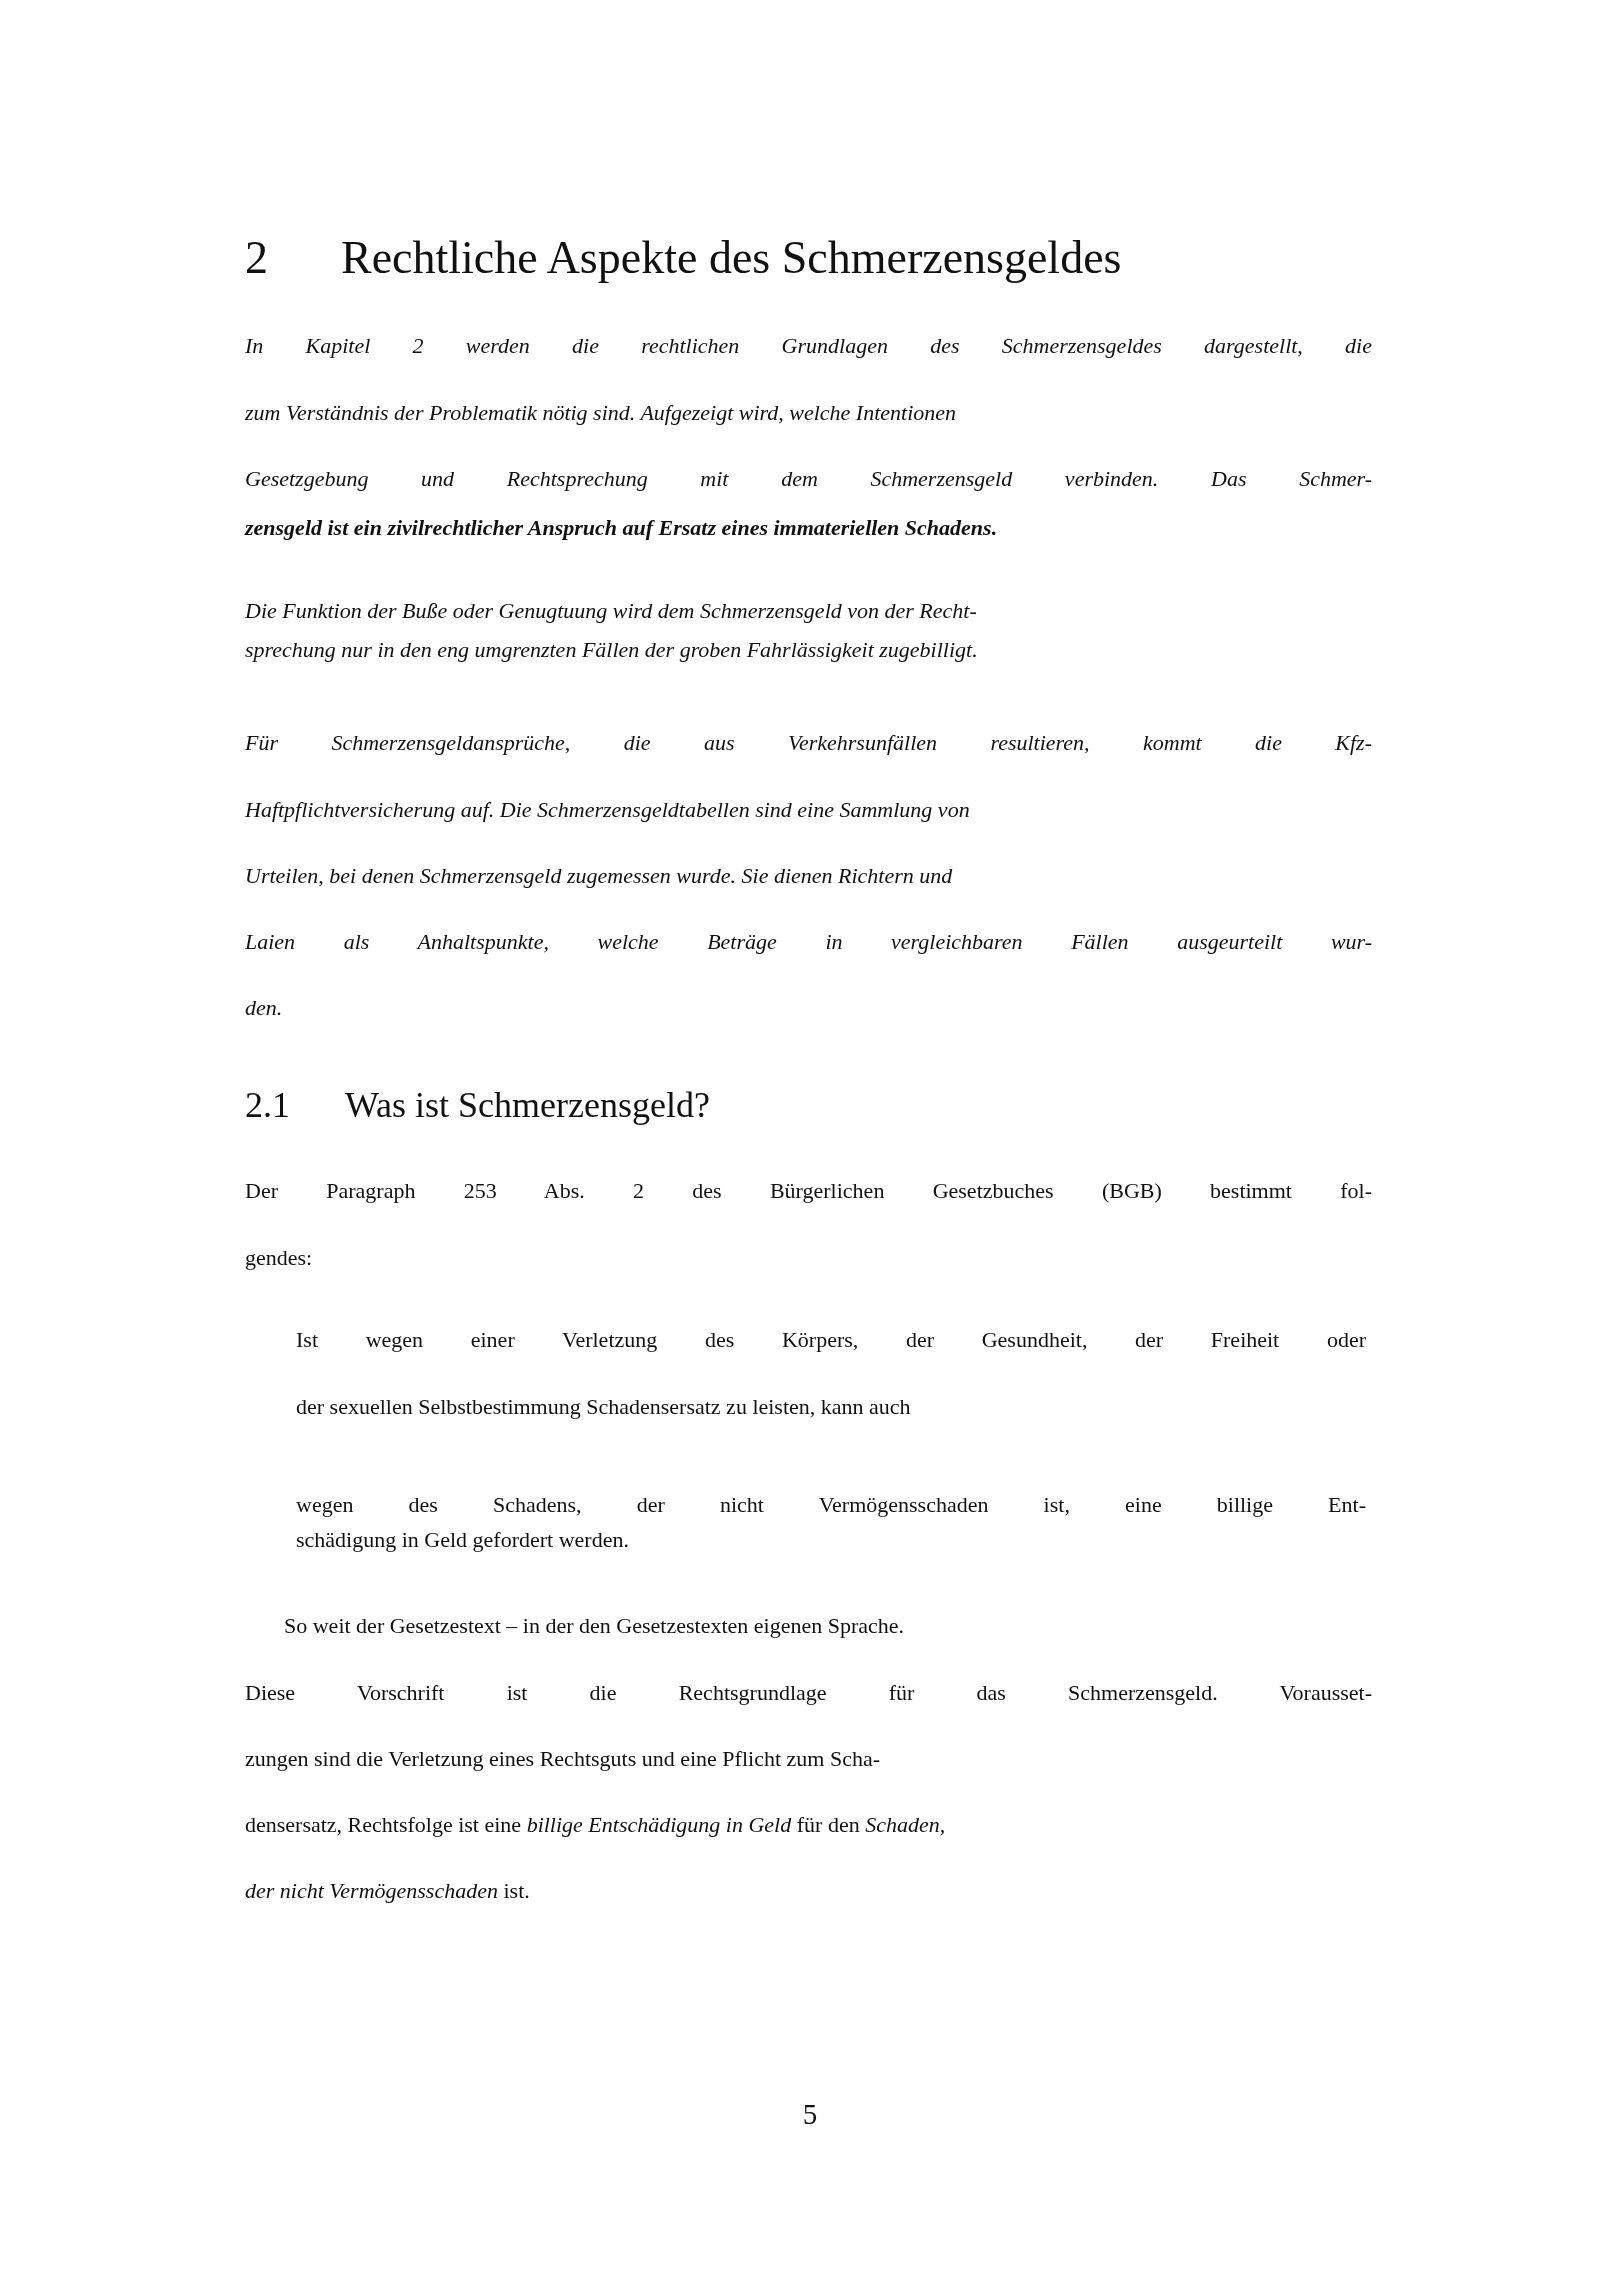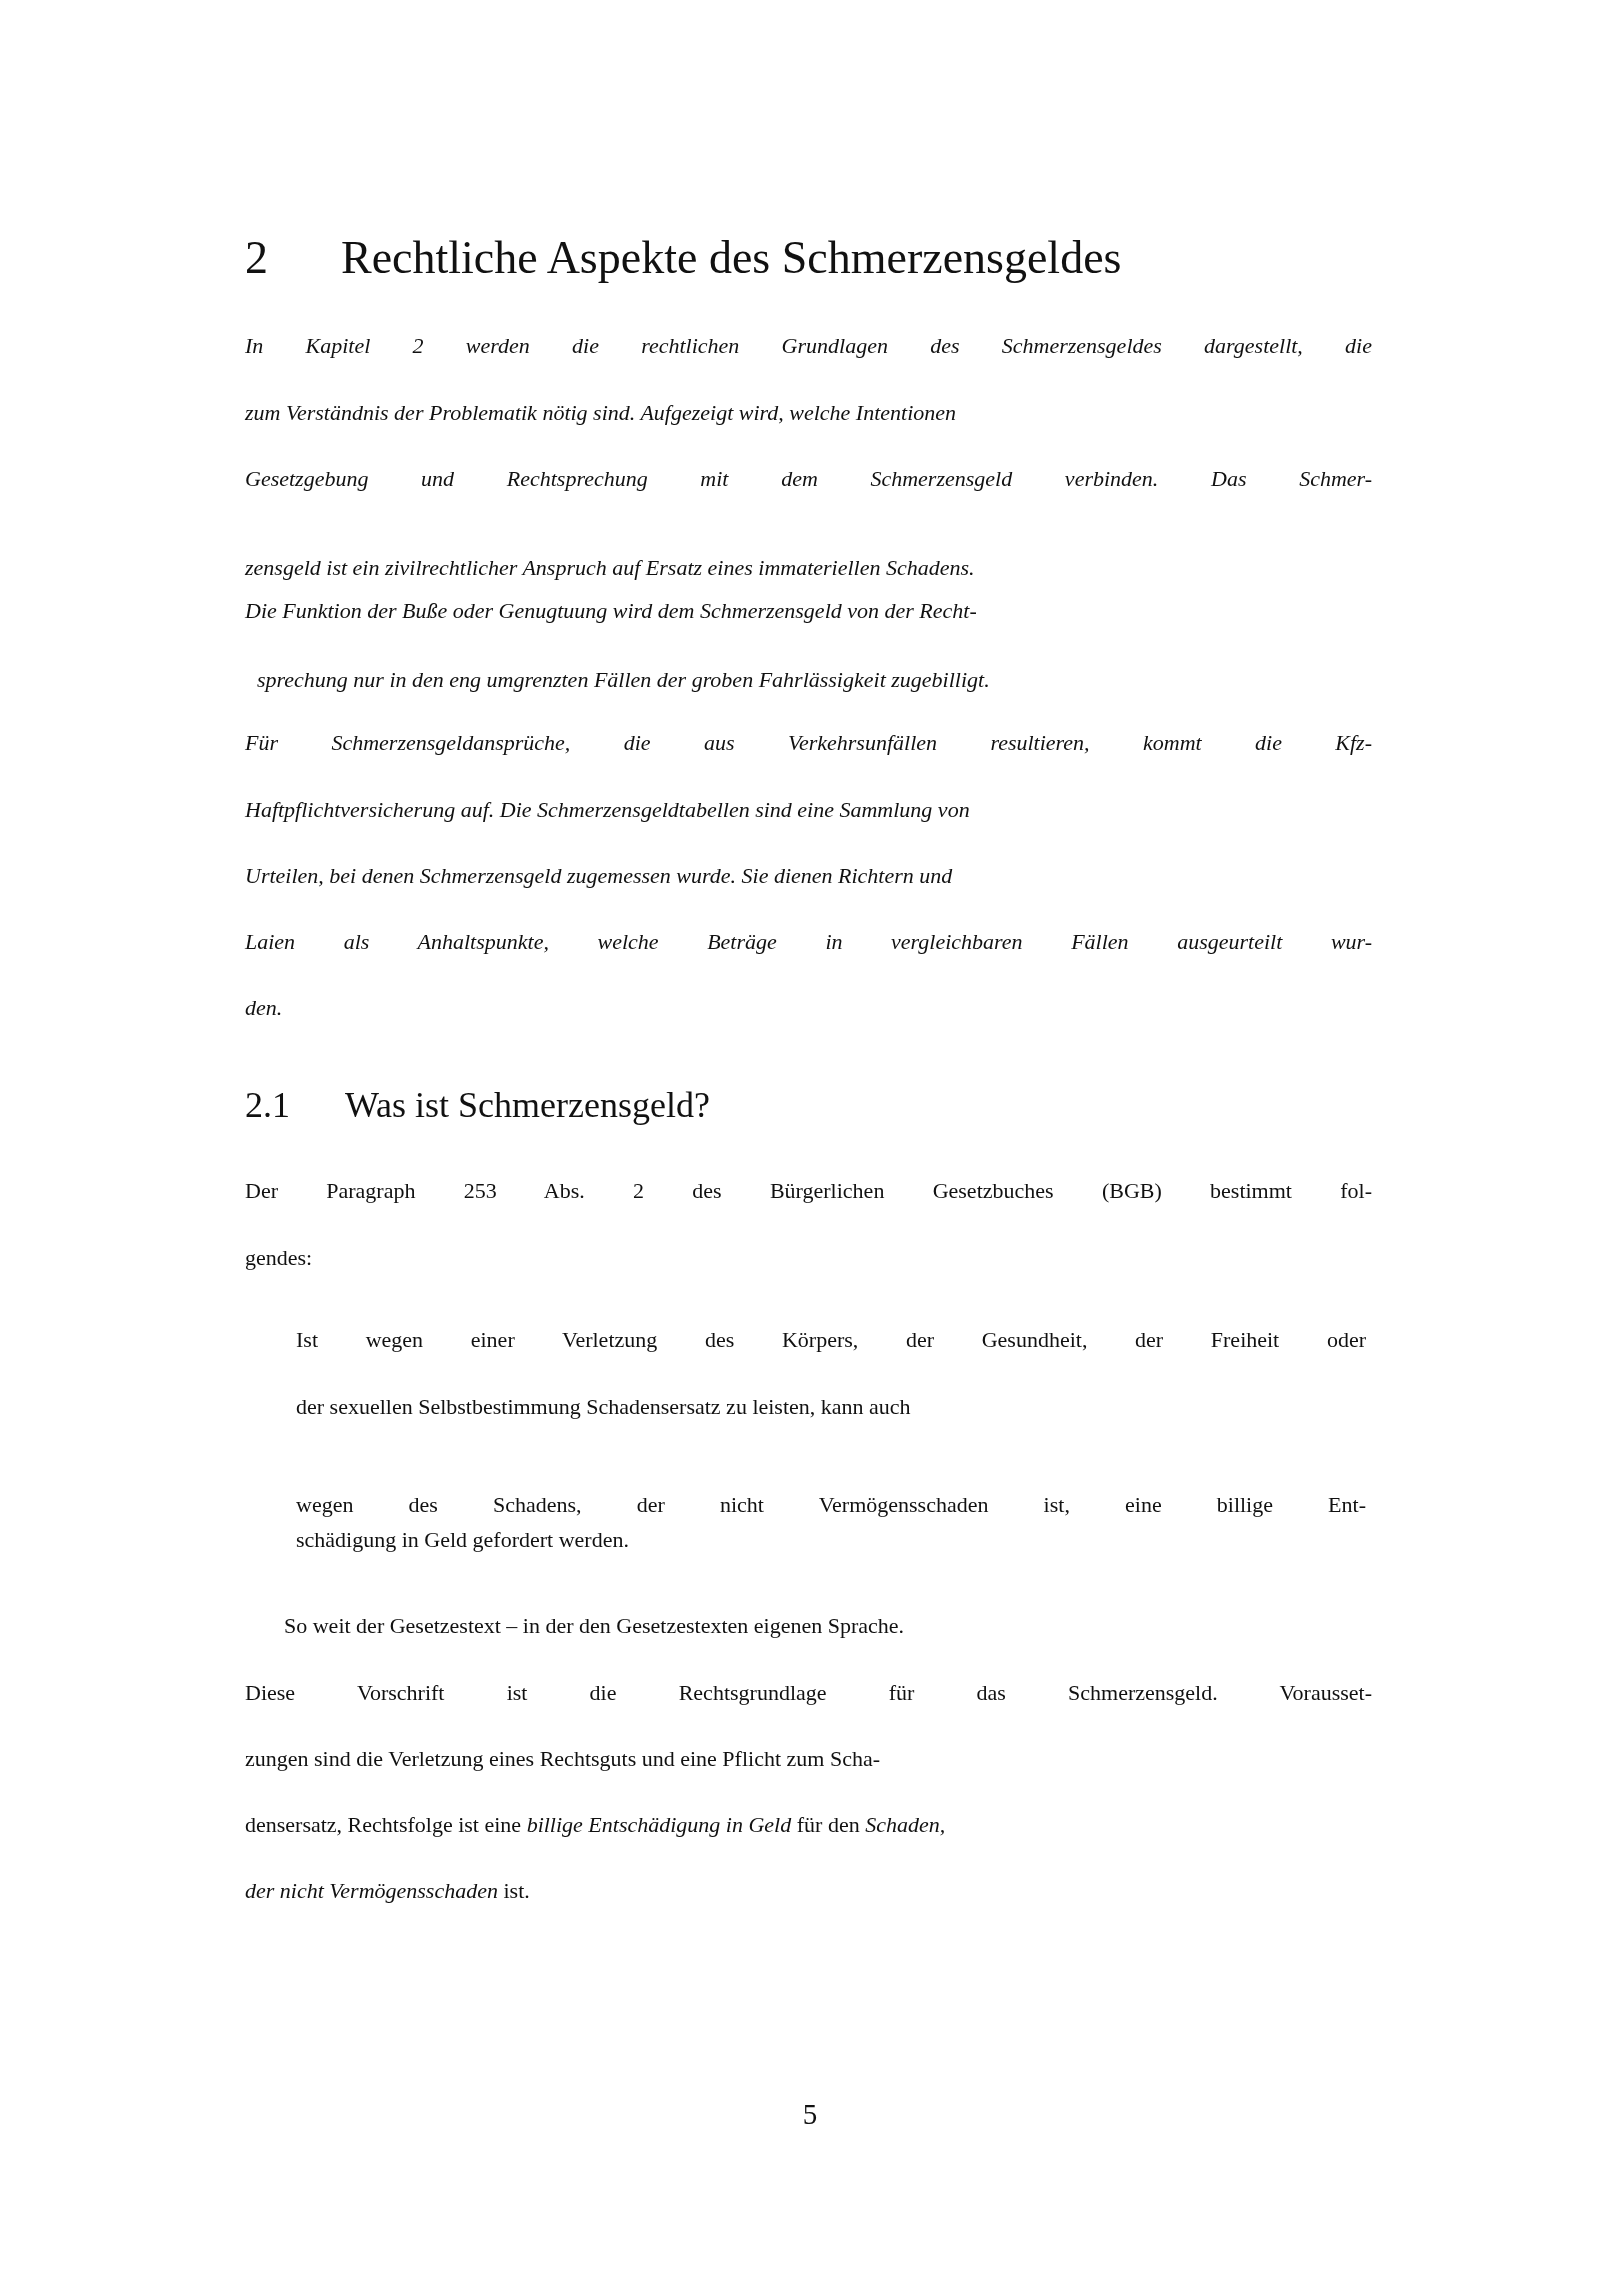--- a/index.html
+++ b/index.html
@@ -92,23 +92,23 @@
 
   <div class="h1">
     <span class="num">2</span>
     <span class="title">Rechtliche Aspekte des Schmerzensgeldes</span>
   </div>
 
   <div class="text-block" style="top:0;">
     <div class="line italic justify" style="top:330px;">In Kapitel 2 werden die rechtlichen Grundlagen des Schmerzensgeldes dargestellt, die</div>
     <div class="line italic" style="top:397px;">zum Verständnis der Problematik nötig sind. Aufgezeigt wird, welche Intentionen</div>
     <div class="line italic justify" style="top:463px;">Gesetzgebung und Rechtsprechung mit dem Schmerzensgeld verbinden. Das Schmer-</div>
-    <div class="line italic" style="top:552px;">zensgeld ist ein zivilrechtlicher Anspruch auf Ersatz eines immateriellen Schadens.</div>
+    <div class="line italic" style="top:512px;font-weight:bold;">zensgeld ist ein zivilrechtlicher Anspruch auf Ersatz eines immateriellen Schadens.</div>
     <div class="line italic" style="top:595px;">Die Funktion der Buße oder Genugtuung wird dem Schmerzensgeld von der Recht-</div>
-    <div class="line italic" style="top:664px;margin-left:12px;">sprechung nur in den eng umgrenzten Fällen der groben Fahrlässigkeit zugebilligt.</div>
+    <div class="line italic" style="top:634px;">sprechung nur in den eng umgrenzten Fällen der groben Fahrlässigkeit zugebilligt.</div>
     <div class="line italic justify" style="top:727px;">Für Schmerzensgeldansprüche, die aus Verkehrsunfällen resultieren, kommt die Kfz-</div>
     <div class="line italic" style="top:794px;">Haftpflichtversicherung auf. Die Schmerzensgeldtabellen sind eine Sammlung von</div>
     <div class="line italic" style="top:860px;">Urteilen, bei denen Schmerzensgeld zugemessen wurde. Sie dienen Richtern und</div>
     <div class="line italic justify" style="top:926px;">Laien als Anhaltspunkte, welche Beträge in vergleichbaren Fällen ausgeurteilt wur-</div>
     <div class="line italic" style="top:992px;">den.</div>
   </div>
 
   <div class="h2">
     <span class="num">2.1</span>
     <span class="title">Was ist Schmerzensgeld?</span>

